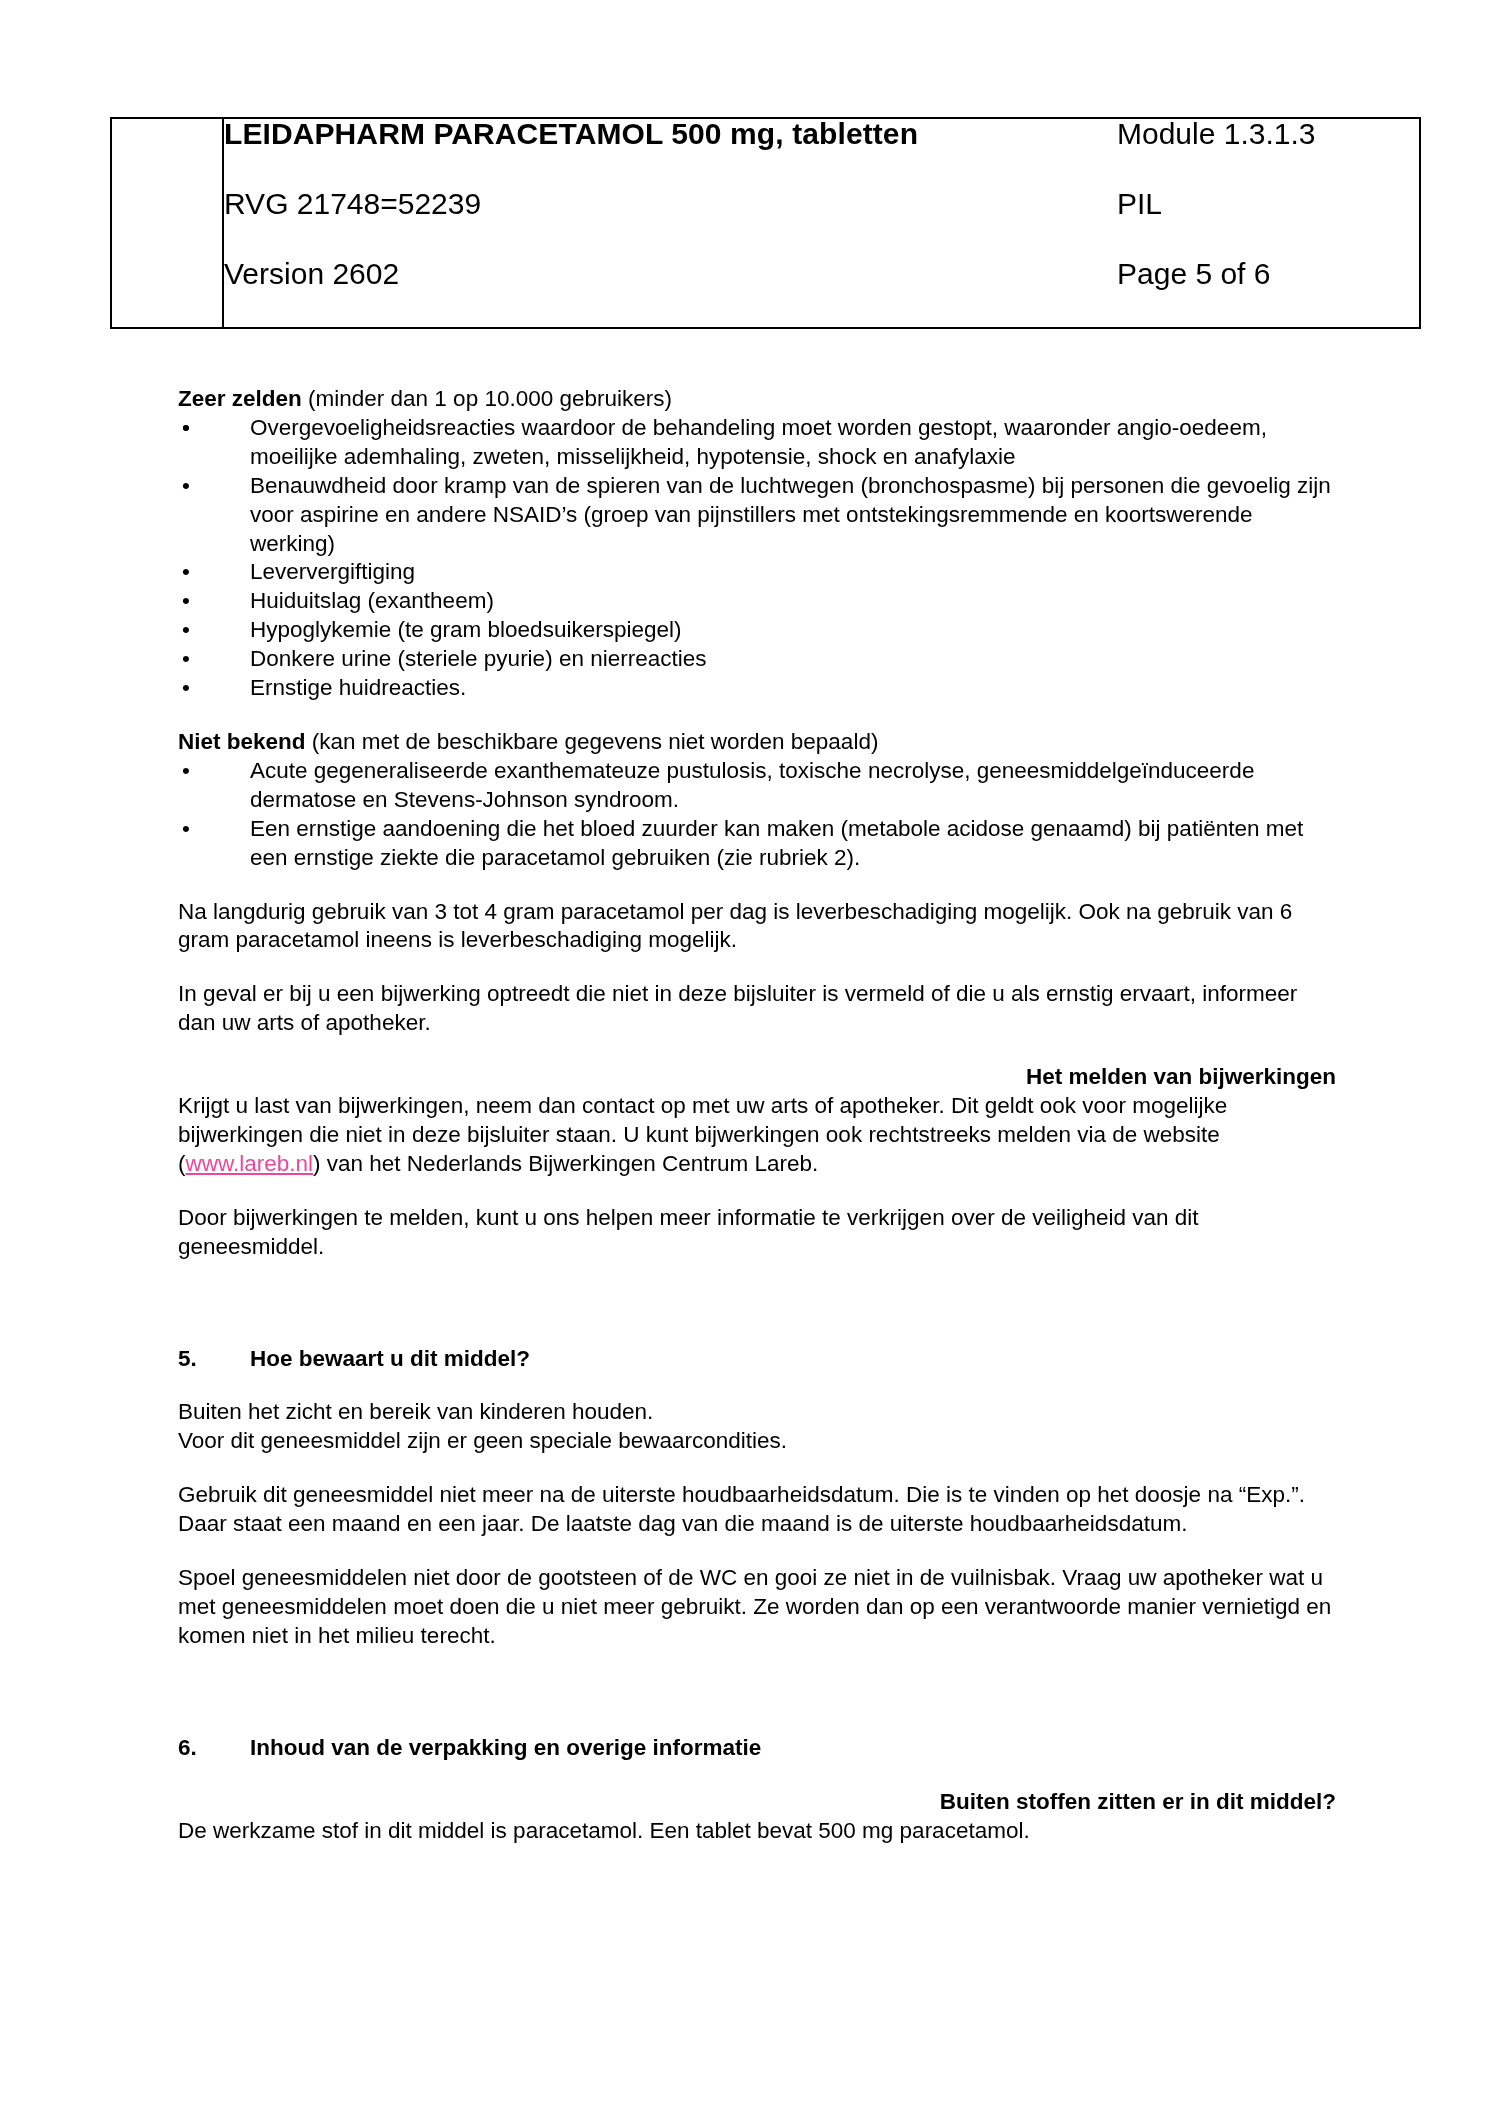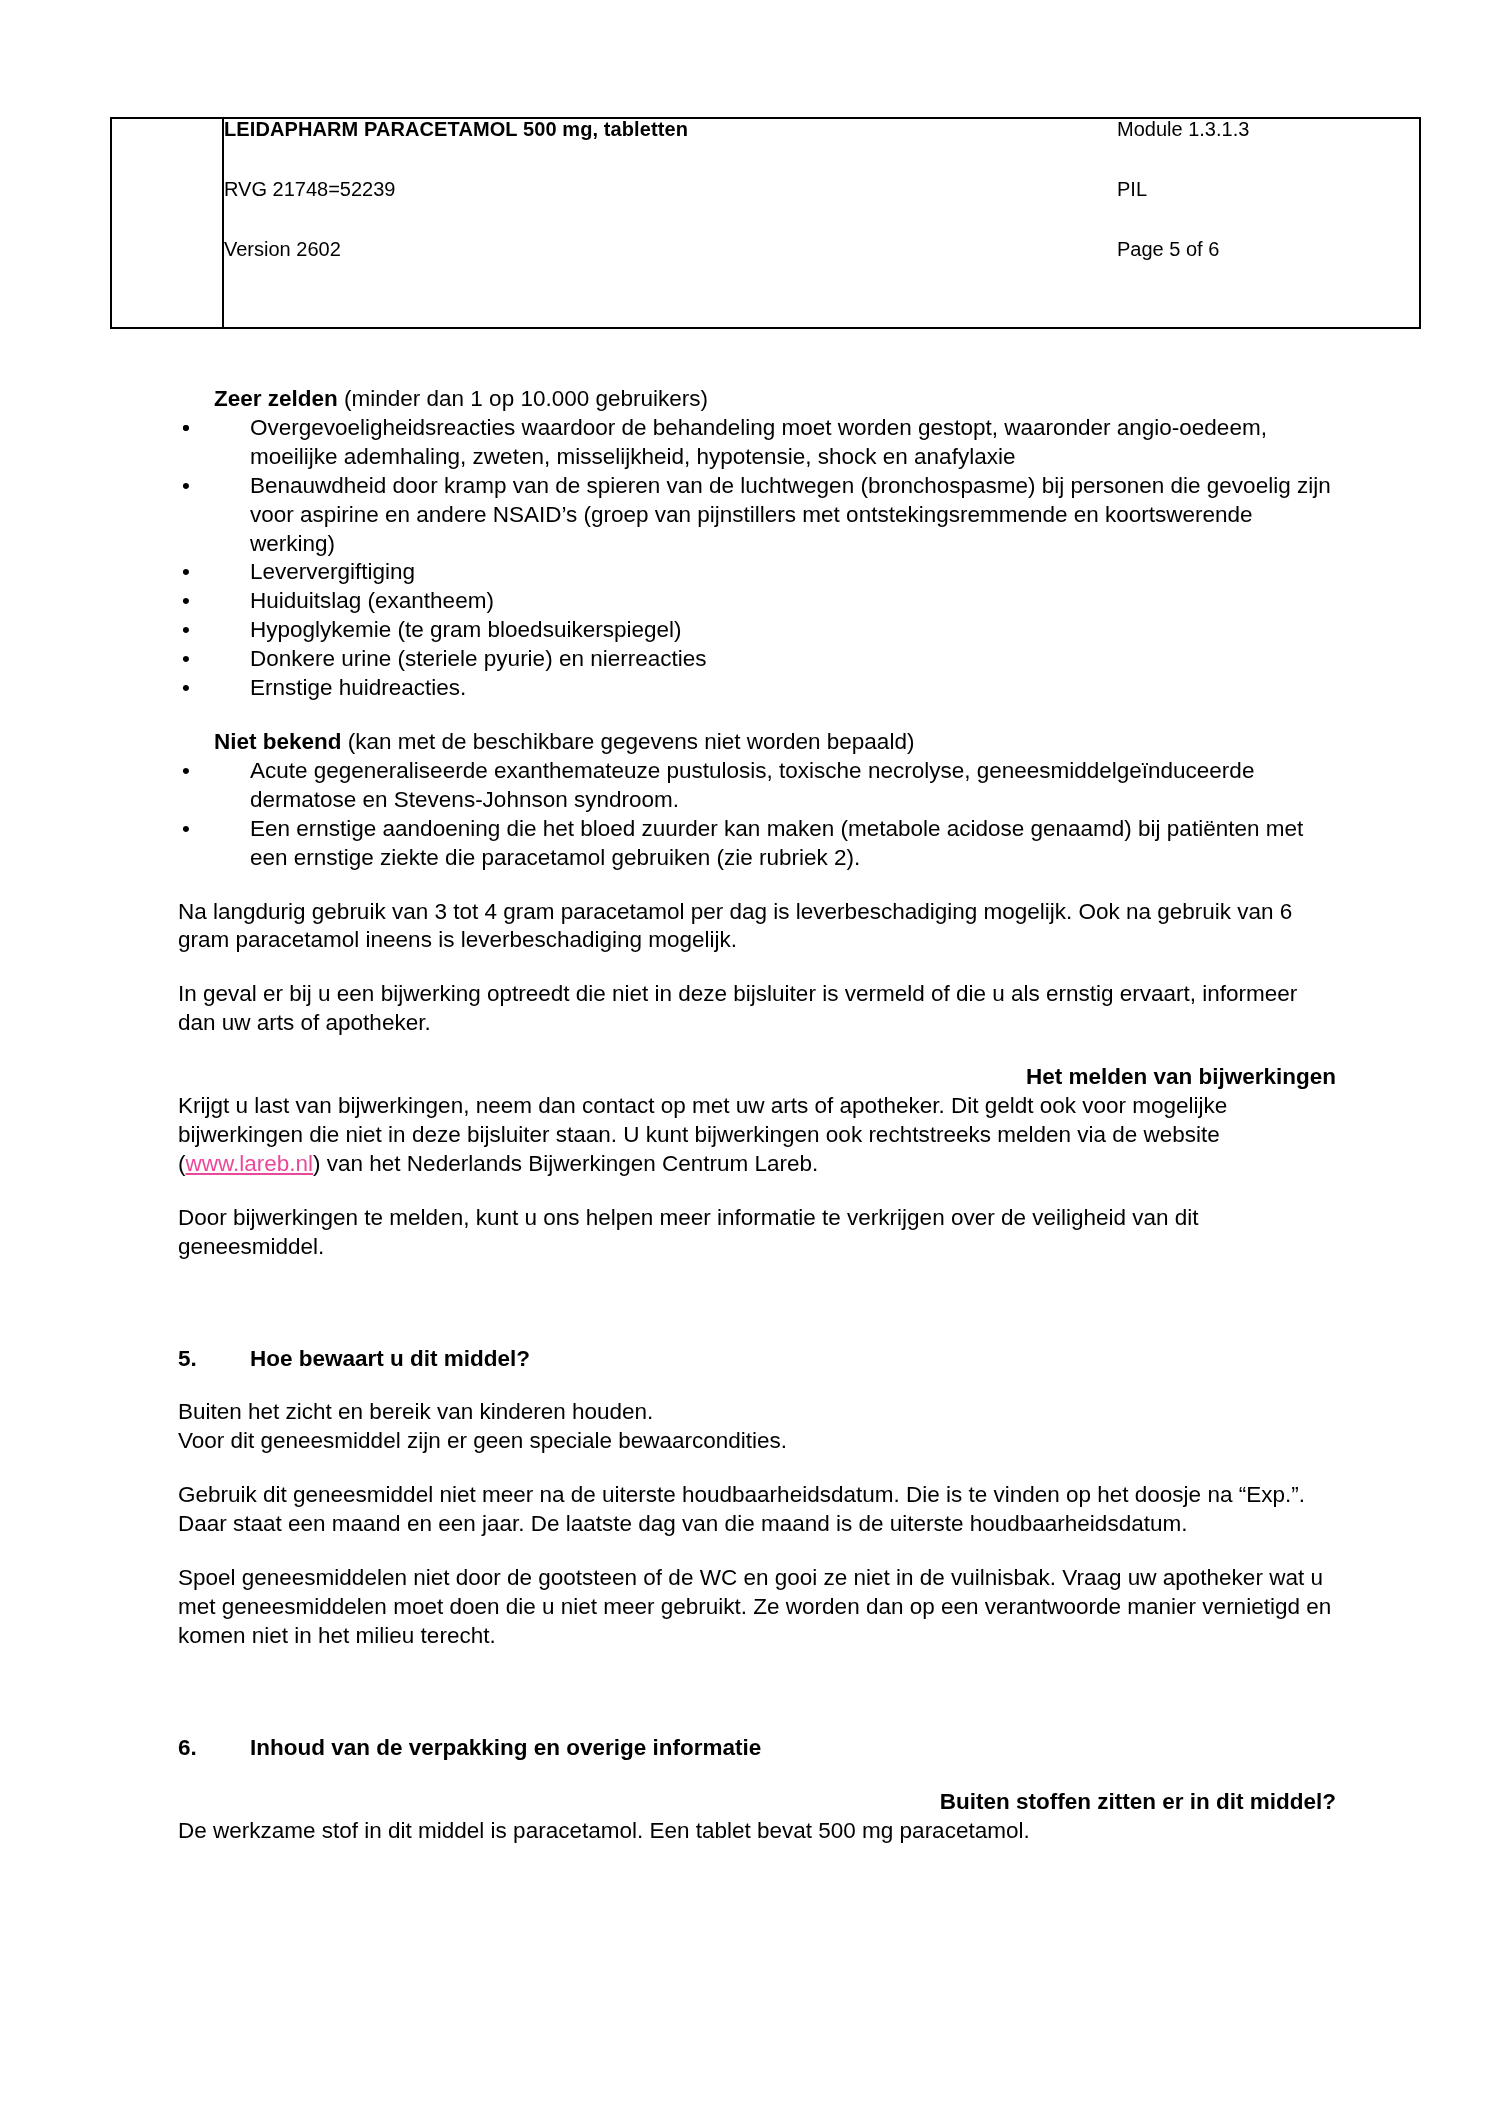--- a/index.html
+++ b/index.html
@@ -42,21 +42,21 @@
     width: 110px;
     height: 208px;
   }
   .hdr-right-cell {
     padding: 22px 28px 18px 28px;
   }
   .hdr-row {
     display: flex;
     justify-content: space-between;
     align-items: flex-end;
-    font-size: 20px;
+    font-size: 30px;
     line-height: 1.0;
     margin-bottom: 40px;
   }
   .hdr-row:last-child { margin-bottom: 8px; gap: 20px; }
   .hdr-left-text { font-weight: bold; letter-spacing: 0.1px; }
   .hdr-right-text {
     width: 330px;
     text-align: left;
     padding-left: 28px;
     box-sizing: border-box;
@@ -70,21 +70,21 @@
     width: 1158px;
     font-size: 22.5px;
     line-height: 1.285;
   }
 
   .para {
     margin: 0 0 25px 0;
   }
   .para.nogap { margin-bottom: 0; }
 
-  .lead-bold { font-weight: bold; margin-left: 36px; }
+  .lead-bold { font-weight: bold; }
 
   ul.bullets {
     list-style: none;
     margin: 0 0 25px 0;
     padding: 0;
   }
   ul.bullets li {
     position: relative;
     padding-left: 72px;
     margin: 0;

